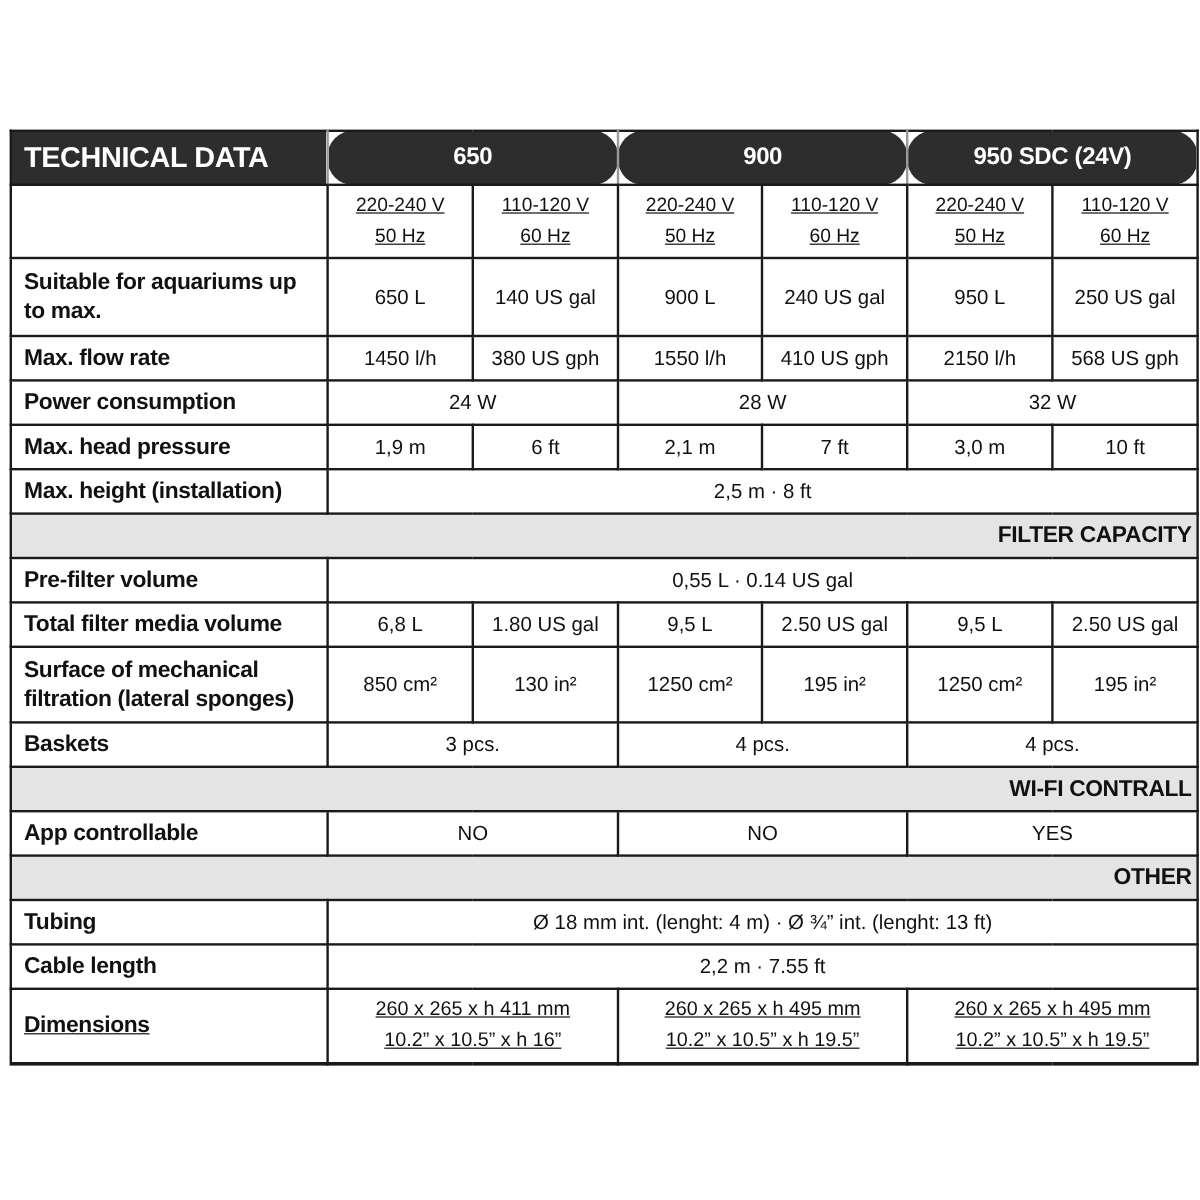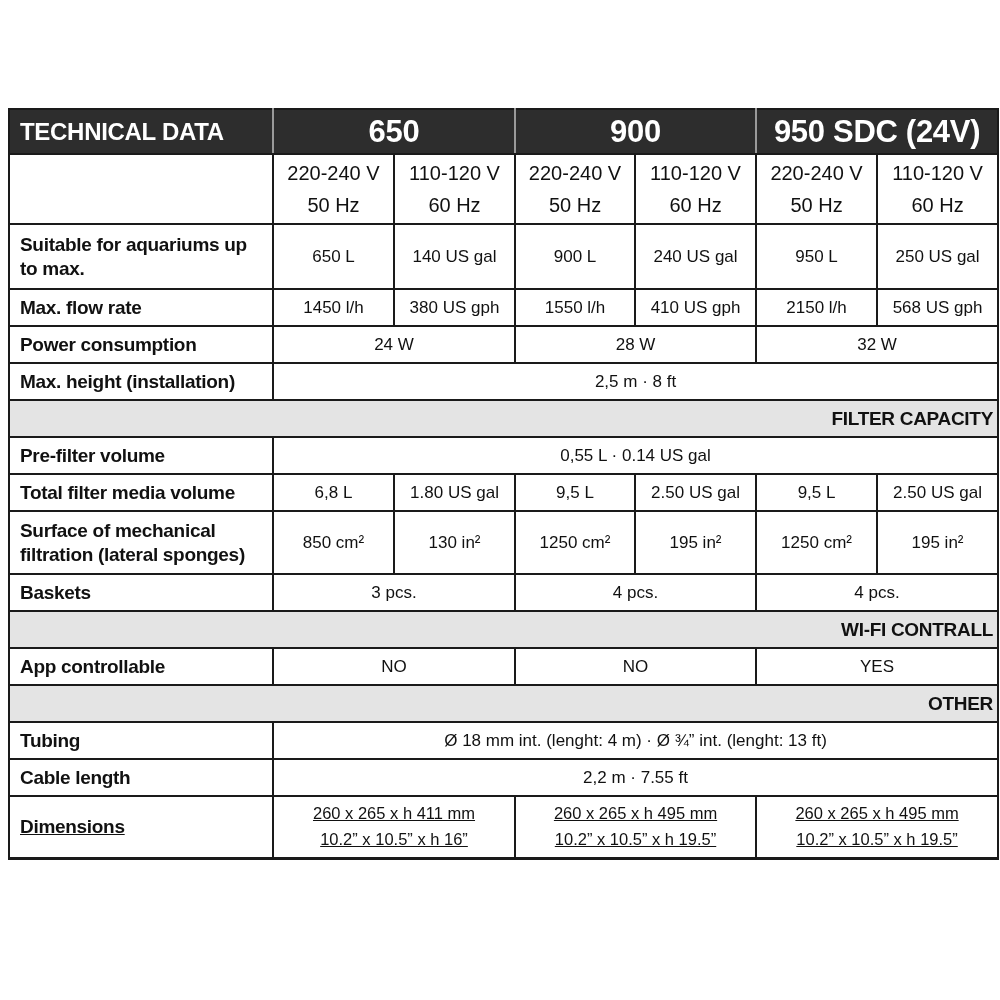--- a/index.html
+++ b/index.html
@@ -38,41 +38,41 @@
     border-right:2px solid #9a9a9a;
   }
   tr.r-header th:first-child{border-left:2px solid #1a1a1a;}
   tr.r-header th:last-child{border-right:2px solid #1a1a1a;}
   th.th-title{
     text-align:left;
     padding-left:10px;
     font-size:24px;
     letter-spacing:-0.3px;
   }
-  th.th-model{font-size:31px;letter-spacing:-0.3px;}
+  th.th-model{font-size:20px;letter-spacing:-0.3px;border-radius:21px;}
   
   td.lbl{
     text-align:left;
     padding-left:10px;
     font-weight:bold;
     font-size:19px;
     letter-spacing:-0.3px;
     line-height:1.25;
   }
   
   tr.r-section td{
     background:#e4e4e4;
     text-align:right;
     padding-left:10px;
     font-weight:bold;
     font-size:19px;
     letter-spacing:-0.3px;
   }
   
-  td.volt{font-size:20px;line-height:1.6;}
+  td.volt{font-size:16px;line-height:1.6;text-decoration:underline;}
   td.volt span{display:block;}
   
   td.dims{font-size:16.5px;line-height:1.55;}
   td.dims span{display:block;}
   
   tr.r-header{height:45px;}
   tr.r-voltage{height:61px;}
   tr.r-tall{height:65px;}
   tr.r-std{height:37px;}
   tr.r-surface{height:63px;}
@@ -150,20 +150,29 @@
       <td>568 US gph</td>
     </tr>
 
     <tr class="r-std">
       <td class="lbl">Power consumption</td>
       <td colspan="2">24 W</td>
       <td colspan="2">28 W</td>
       <td colspan="2">32 W</td>
     </tr>
 
+    <tr class="r-std">
+      <td class="lbl">Max. head pressure</td>
+      <td>1,9 m</td>
+      <td>6 ft</td>
+      <td>2,1 m</td>
+      <td>7 ft</td>
+      <td>3,0 m</td>
+      <td>10 ft</td>
+    </tr>
 
     <tr class="r-std">
       <td class="lbl">Max. height (installation)</td>
       <td colspan="6">2,5 m  ·  8 ft</td>
     </tr>
 
     <tr class="r-section">
       <td colspan="7">FILTER CAPACITY</td>
     </tr>
 

